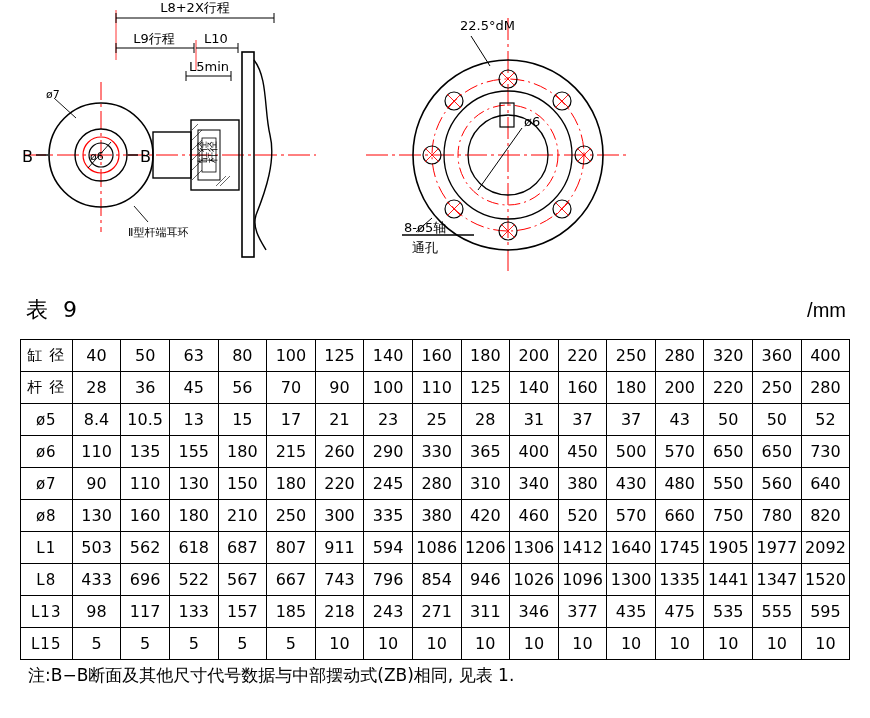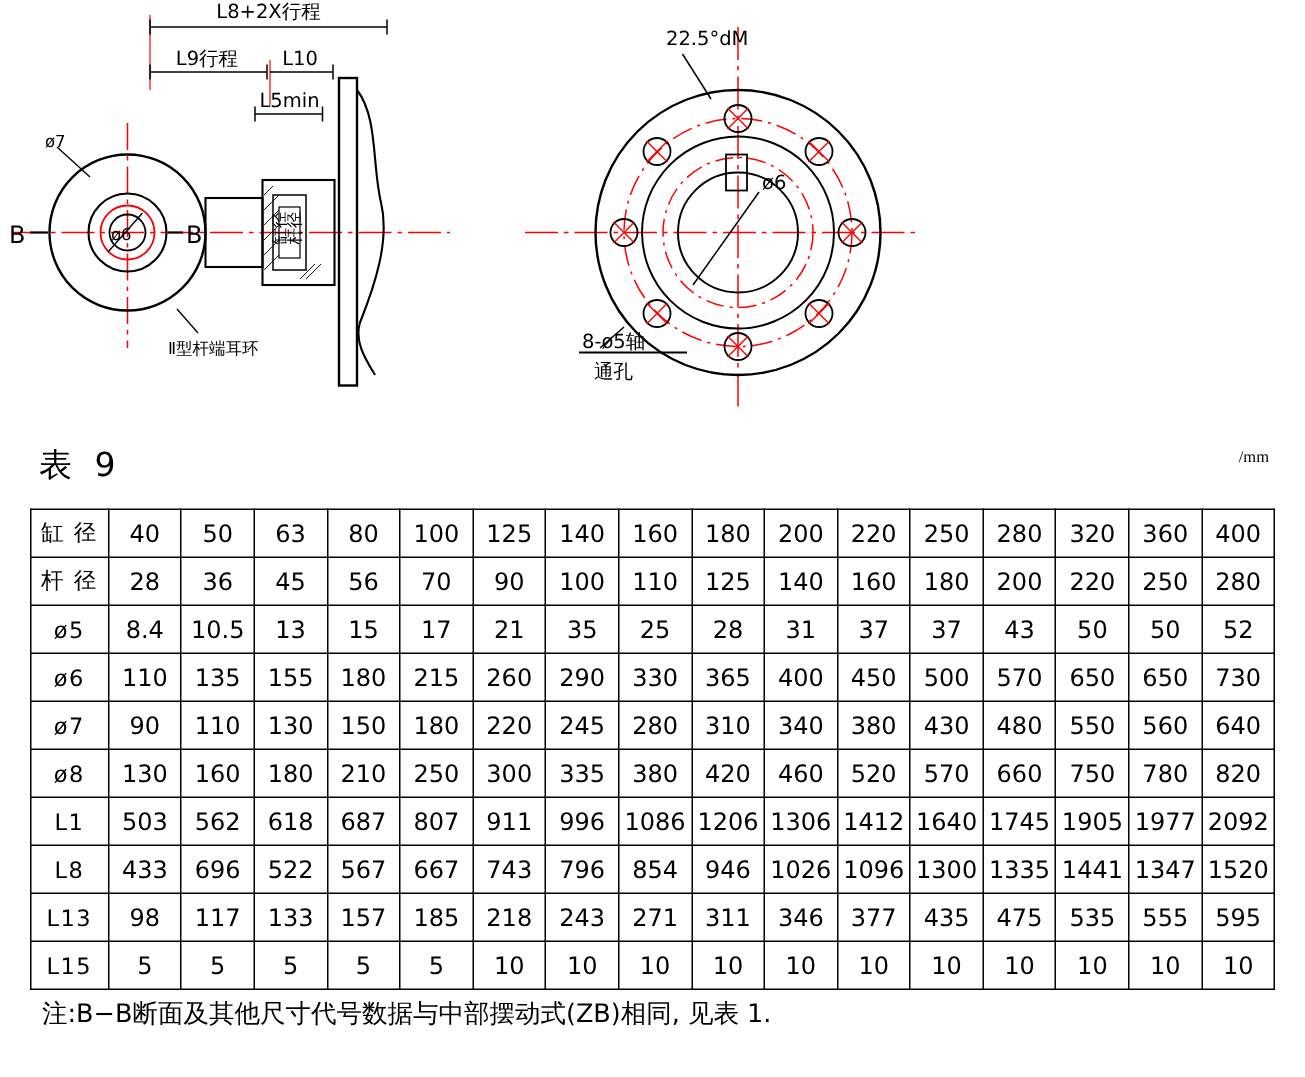--- a/index.html
+++ b/index.html
@@ -10,21 +10,21 @@
   body {
     width: 870px;
     height: 718px;
     position: relative;
     font-family: "Liberation Serif", serif;
     color: #000000;
     overflow: hidden;
   }
   #drawing-area {
     position: absolute;
-    left: 0;
+    left: 16px;
     top: 0;
     width: 710px;
     height: 290px;
   }
   #table-area {
     position: absolute;
     left: 0;
     top: 295px;
     width: 870px;
   }
@@ -40,22 +40,22 @@
     left: 6px;
     top: 0px;
     font-size: 22px;
     letter-spacing: 4px;
     font-family: "DejaVu Sans", sans-serif;
   }
   .tbl-unit {
     position: absolute;
     right: 4px;
     top: 4px;
-    font-size: 11px;
-    font-family: Liberation Serif, serif;
+    font-size: 20px;
+    font-family: Liberation Sans, sans-serif;
   }
   table.spec {
     width: 830px;
     margin: 12px auto;
     border-collapse: collapse;
     table-layout: fixed;
   }
   table.spec td {
     border: 1.5px solid #000000;
     text-align: center;
@@ -266,21 +266,21 @@
           <td>280</td>
         </tr>
         <tr>
           <td class="rowlabel">ø5</td>
           <td>8.4</td>
           <td>10.5</td>
           <td>13</td>
           <td>15</td>
           <td>17</td>
           <td>21</td>
-          <td>35</td>
+          <td>23</td>
           <td>25</td>
           <td>28</td>
           <td>31</td>
           <td>37</td>
           <td>37</td>
           <td>43</td>
           <td>50</td>
           <td>50</td>
           <td>52</td>
         </tr>
@@ -342,21 +342,21 @@
           <td>820</td>
         </tr>
         <tr>
           <td class="rowlabel">L1</td>
           <td>503</td>
           <td>562</td>
           <td>618</td>
           <td>687</td>
           <td>807</td>
           <td>911</td>
-          <td>996</td>
+          <td>594</td>
           <td>1086</td>
           <td>1206</td>
           <td>1306</td>
           <td>1412</td>
           <td>1640</td>
           <td>1745</td>
           <td>1905</td>
           <td>1977</td>
           <td>2092</td>
         </tr>

